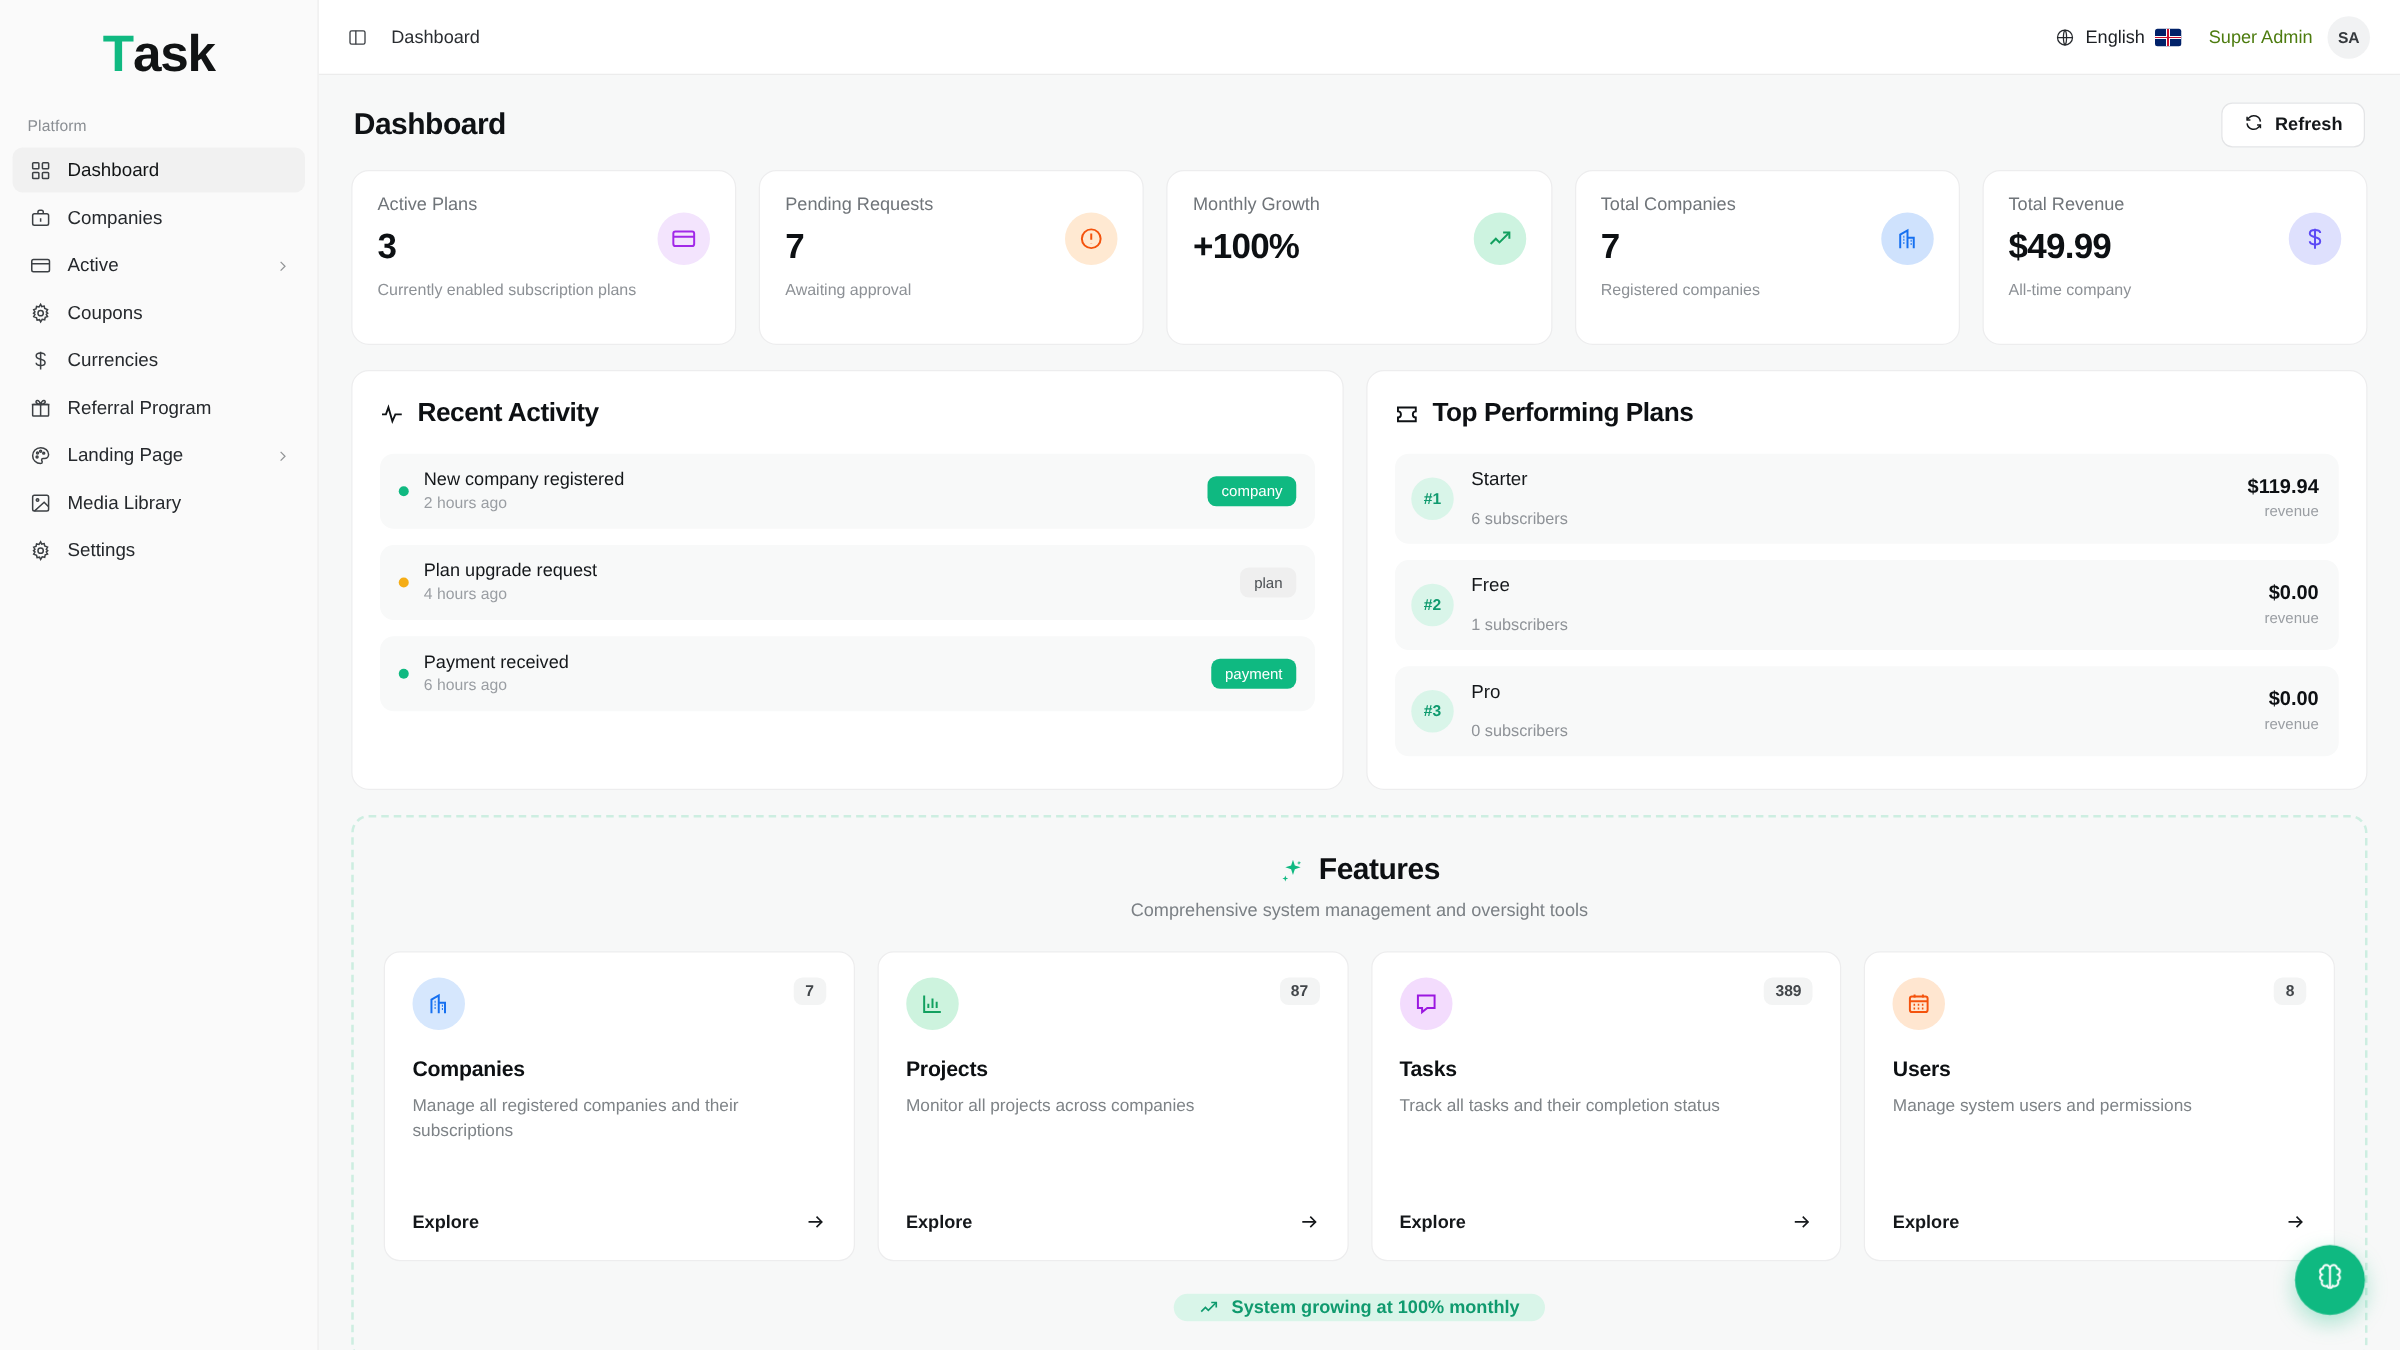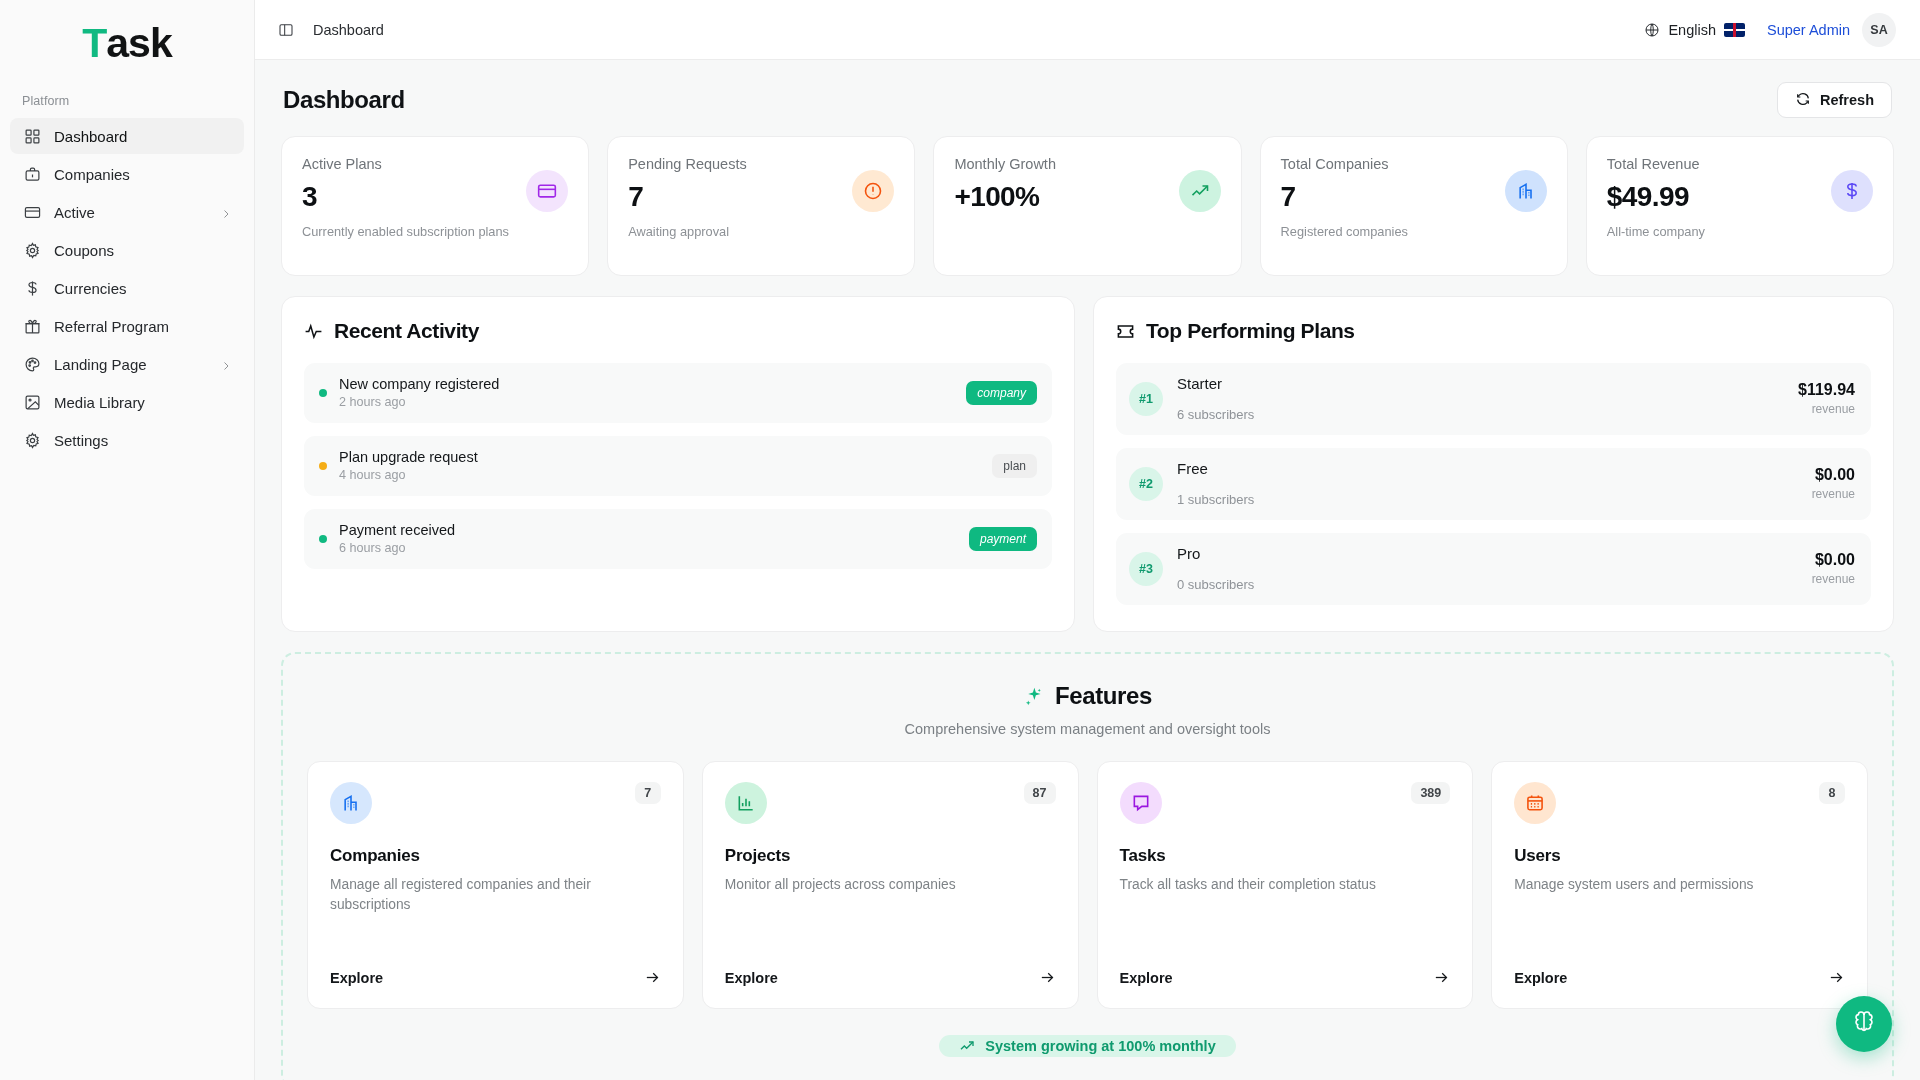--- a/index.html
+++ b/index.html
@@ -71,21 +71,21 @@
       linear-gradient(to bottom, transparent 44%, #fff 44%, #fff 56%, transparent 56%),
       linear-gradient(to right, transparent 42%, #fff 42%, #fff 58%, transparent 58%);
   }
   .flag::after {
     content: ""; position: absolute; inset: 0;
     background:
       linear-gradient(to bottom, transparent 46.5%, #C8102E 46.5%, #C8102E 53.5%, transparent 53.5%),
       linear-gradient(to right, transparent 45%, #C8102E 45%, #C8102E 55%, transparent 55%);
   }
   .user { display: flex; align-items: center; gap: 12px; cursor: pointer; }
-  .user .uname { font-size: 14.5px; color: #1d4ed8; font-weight: 500; }
+  .user .uname { font-size: 14.5px; color: #4d7c0f; font-weight: 500; }
   .avatar {
     width: 34px; height: 34px; border-radius: 50%; background: #f1f2f3;
     display: flex; align-items: center; justify-content: center;
     font-size: 12.5px; font-weight: 600; color: #35393d;
   }
 
   .scroll { flex: 1 1 auto; overflow: hidden; padding: 0 26px; }
 
   .page-head { display: flex; align-items: center; padding: 22px 2px 18px 2px; }
   .page-title { font-size: 24px; font-weight: 700; color: #0f1215; letter-spacing: -.4px; }
@@ -126,21 +126,21 @@
     display: flex; align-items: center; min-height: 58px; cursor: pointer; justify-content: center;
   }
   .dot { width: 8px; height: 8px; border-radius: 50%; flex: 0 0 8px; margin-right: 12px; }
   .act-txt { display: flex; flex-direction: column; gap: 3px; }
   .act-name { font-size: 14.5px; color: #14171a; font-weight: 500; }
   .act-time { font-size: 12.6px; color: #9a9ea3; }
   .badge {
     margin-left: auto; font-size: 12px; padding: 5px 11px; border-radius: 7px;
     font-weight: 500;
   }
-  .badge.green { background: #0fb981; color: #fff; font-style: italic; }
+  .badge.green { background: #0fb981; color: #fff; }
   .badge.grey { background: #efefef; color: #4a4e52; }
 
   .plan-list { display: flex; flex-direction: column; gap: 13px; }
   .plan-row {
     background: #f8f9f9; border-radius: 11px; padding: 12px 16px 13px 13px;
     display: flex; align-items: center; min-height: 60px; cursor: pointer;
   }
   .rank {
     width: 34px; height: 34px; border-radius: 50%; background: #d9f5e9;
     display: flex; align-items: center; justify-content: center;

